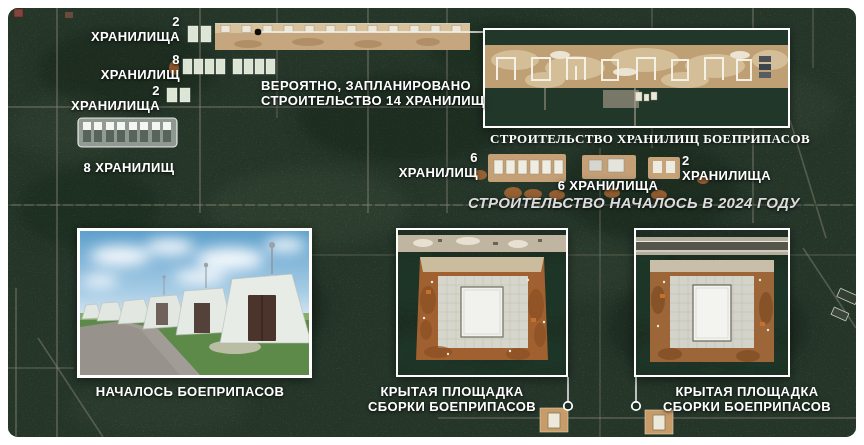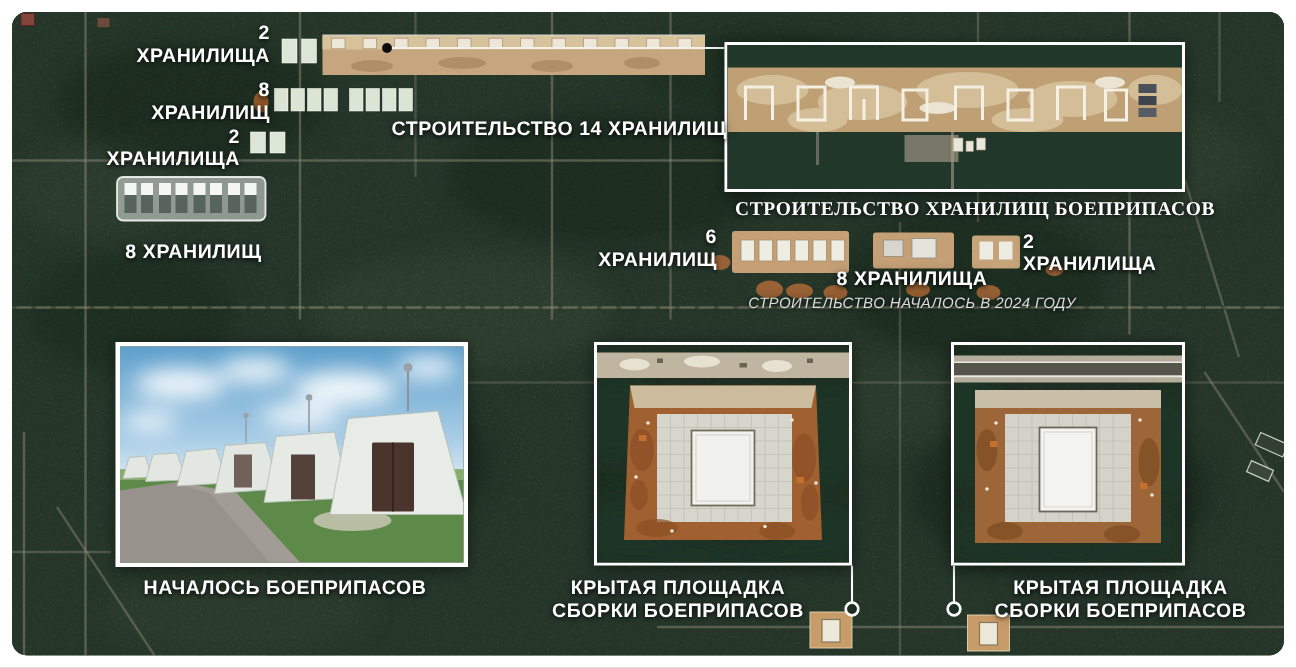--- a/index.html
+++ b/index.html
@@ -6,21 +6,21 @@
   .stage{position:relative;width:864px;height:445px;background:#ffffff;overflow:hidden;
          font-family:"Liberation Sans",sans-serif;}
   .map{position:absolute;left:8px;top:8px;width:848px;height:429px;border-radius:10px;
        overflow:hidden;background:#3c5743;}
   .map-art{position:absolute;left:0;top:0;display:block;}
   .lbl{position:absolute;color:#ffffff;font-weight:bold;font-size:13px;line-height:15px;
        letter-spacing:.4px;text-shadow:0 1px 3px rgba(0,0,0,.8),0 0 8px rgba(0,0,0,.4);
        white-space:nowrap;}
   .ta-r{text-align:right;} .ta-c{text-align:center;} .ta-l{text-align:left;}
   .lbl .num{display:block;}
-  .note-italic{font-style:italic;font-weight:normal;font-size:10px;letter-spacing:.3px;
+  .note-italic{font-style:italic;font-weight:bold;font-size:15px;letter-spacing:.3px;
        color:#dcdcdc;}
   .inset{position:absolute;background:#2c4433;box-shadow:0 2px 10px rgba(0,0,0,.5);}
   .b3{border:3px solid #ffffff;} .b2{border:2px solid #ffffff;}
   .inset svg{display:block;}
 </style>
 </head>
 <body>
 
 <div class="stage">
  <div class="map">
@@ -385,34 +385,35 @@
     <span class="num">8</span>
     <span>ХРАНИЛИЩ</span>
   </div>
   <div class="lbl ta-r" style="left:38px;top:75px;width:114px;">
     <span class="num">2</span>
     <span>ХРАНИЛИЩА</span>
   </div>
   <div class="lbl ta-c" style="left:53px;top:152px;width:136px;">8 ХРАНИЛИЩ</div>
 
   <div class="lbl ta-c" style="left:253px;top:70px;width:210px;">
+    <span class="num">ВЕРОЯТНО, ЗАПЛАНИРОВАНО</span>
     <span>СТРОИТЕЛЬСТВО 14 ХРАНИЛИЩ</span>
   </div>
 
   <div class="lbl ta-c" style="left:482px;top:123px;width:300px;font-family:Liberation Serif, serif;">СТРОИТЕЛЬСТВО ХРАНИЛИЩ БОЕПРИПАСОВ</div>
 
   <div class="lbl ta-r" style="left:362px;top:142px;width:108px;">
     <span class="num">6</span>
     <span>ХРАНИЛИЩ</span>
   </div>
   <div class="lbl ta-l" style="left:674px;top:145px;width:130px;">
     <span class="num">2</span>
     <span>ХРАНИЛИЩА</span>
   </div>
-  <div class="lbl ta-c" style="left:520px;top:170px;width:160px;">8 ХРАНИЛИЩА</div>
+  <div class="lbl ta-c" style="left:520px;top:170px;width:160px;">6 ХРАНИЛИЩА</div>
   <div class="lbl ta-c note-italic" style="left:460px;top:187px;width:280px;">СТРОИТЕЛЬСТВО НАЧАЛОСЬ В 2024 ГОДУ</div>
 
   <div class="lbl ta-c" style="left:62px;top:376px;width:240px;">
     <span class="num">НАЧАЛОСЬ БОЕПРИПАСОВ</span>
   </div>
   <div class="lbl ta-c" style="left:324px;top:376px;width:240px;">
     <span class="num">КРЫТАЯ ПЛОЩАДКА</span>
     <span>СБОРКИ БОЕПРИПАСОВ</span>
   </div>
   <div class="lbl ta-c" style="left:619px;top:376px;width:240px;">

